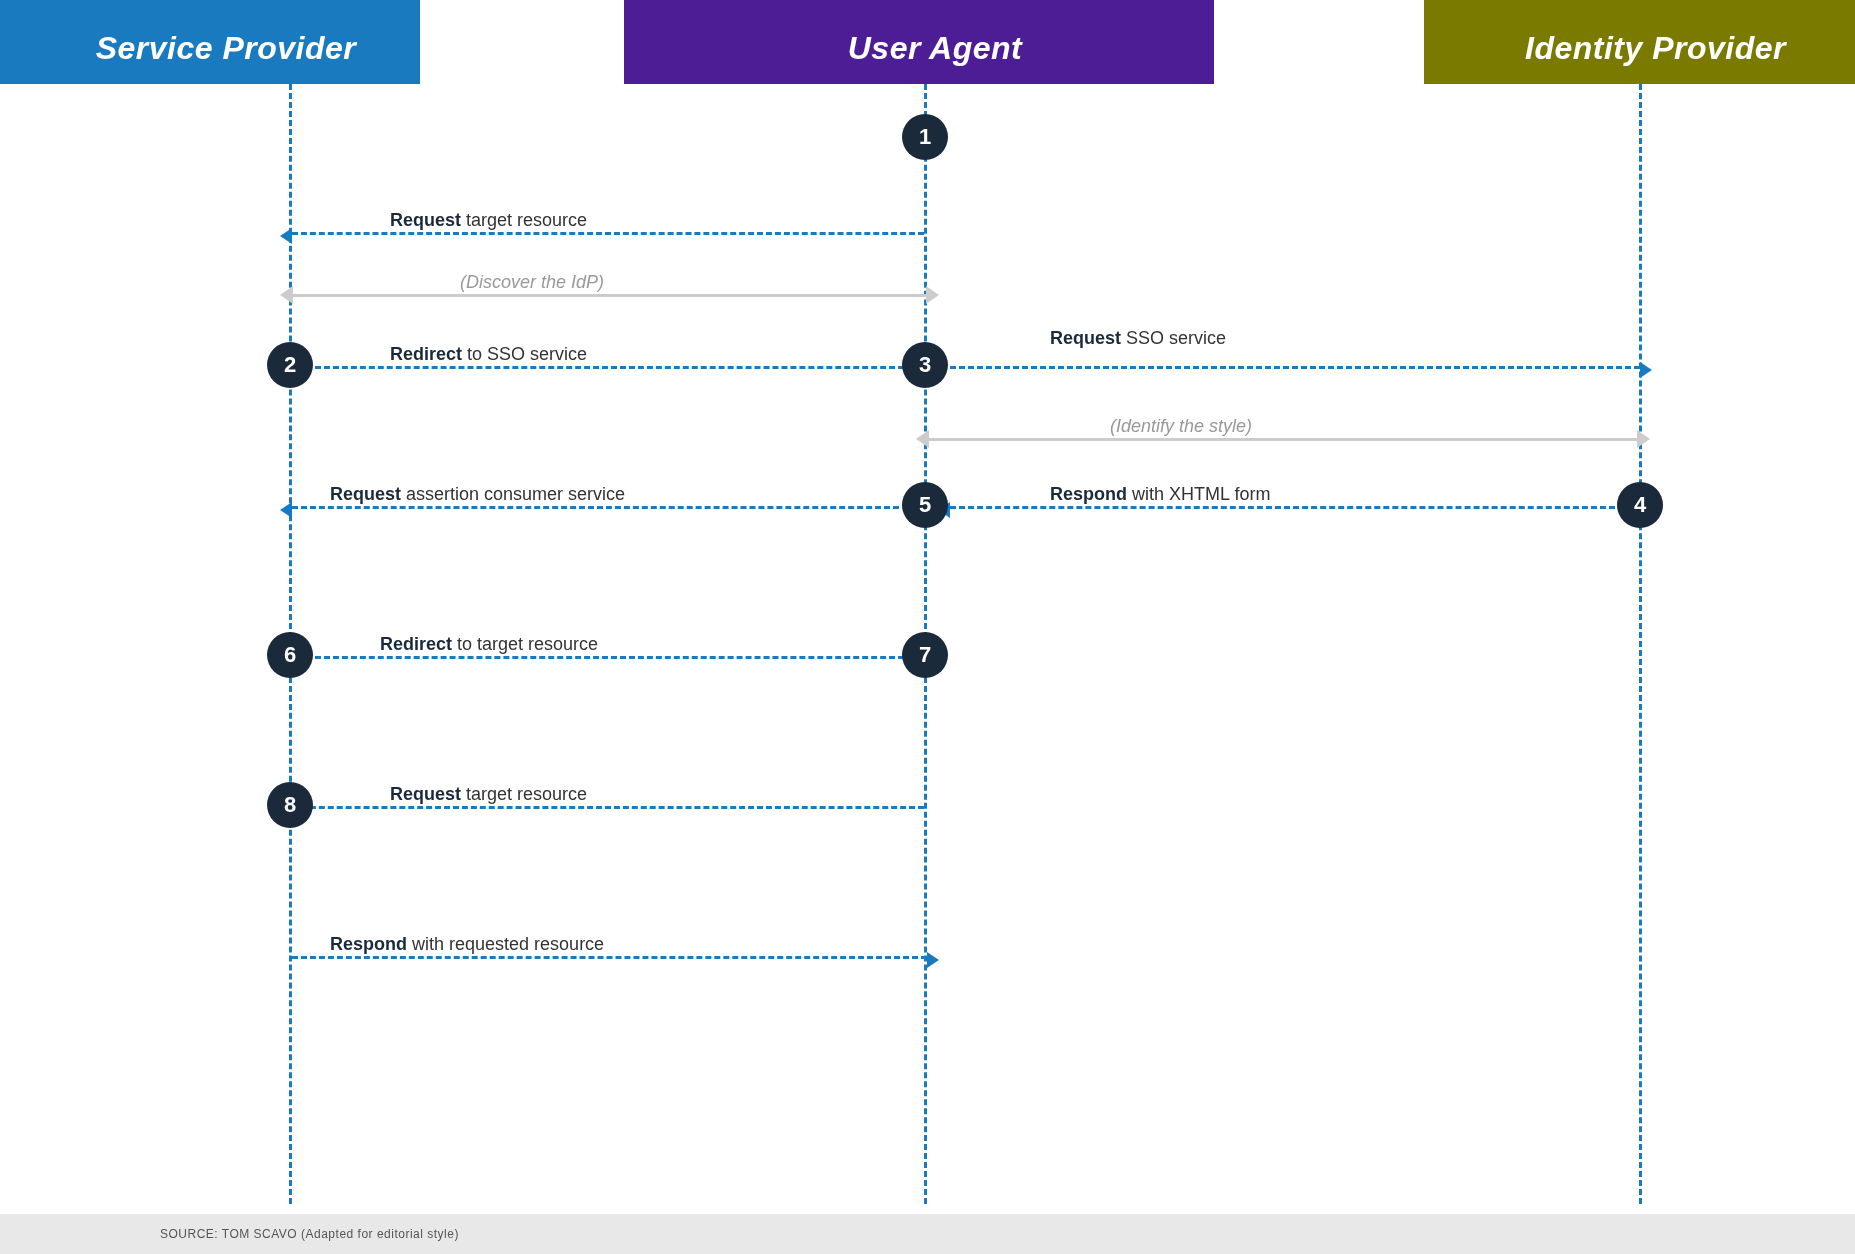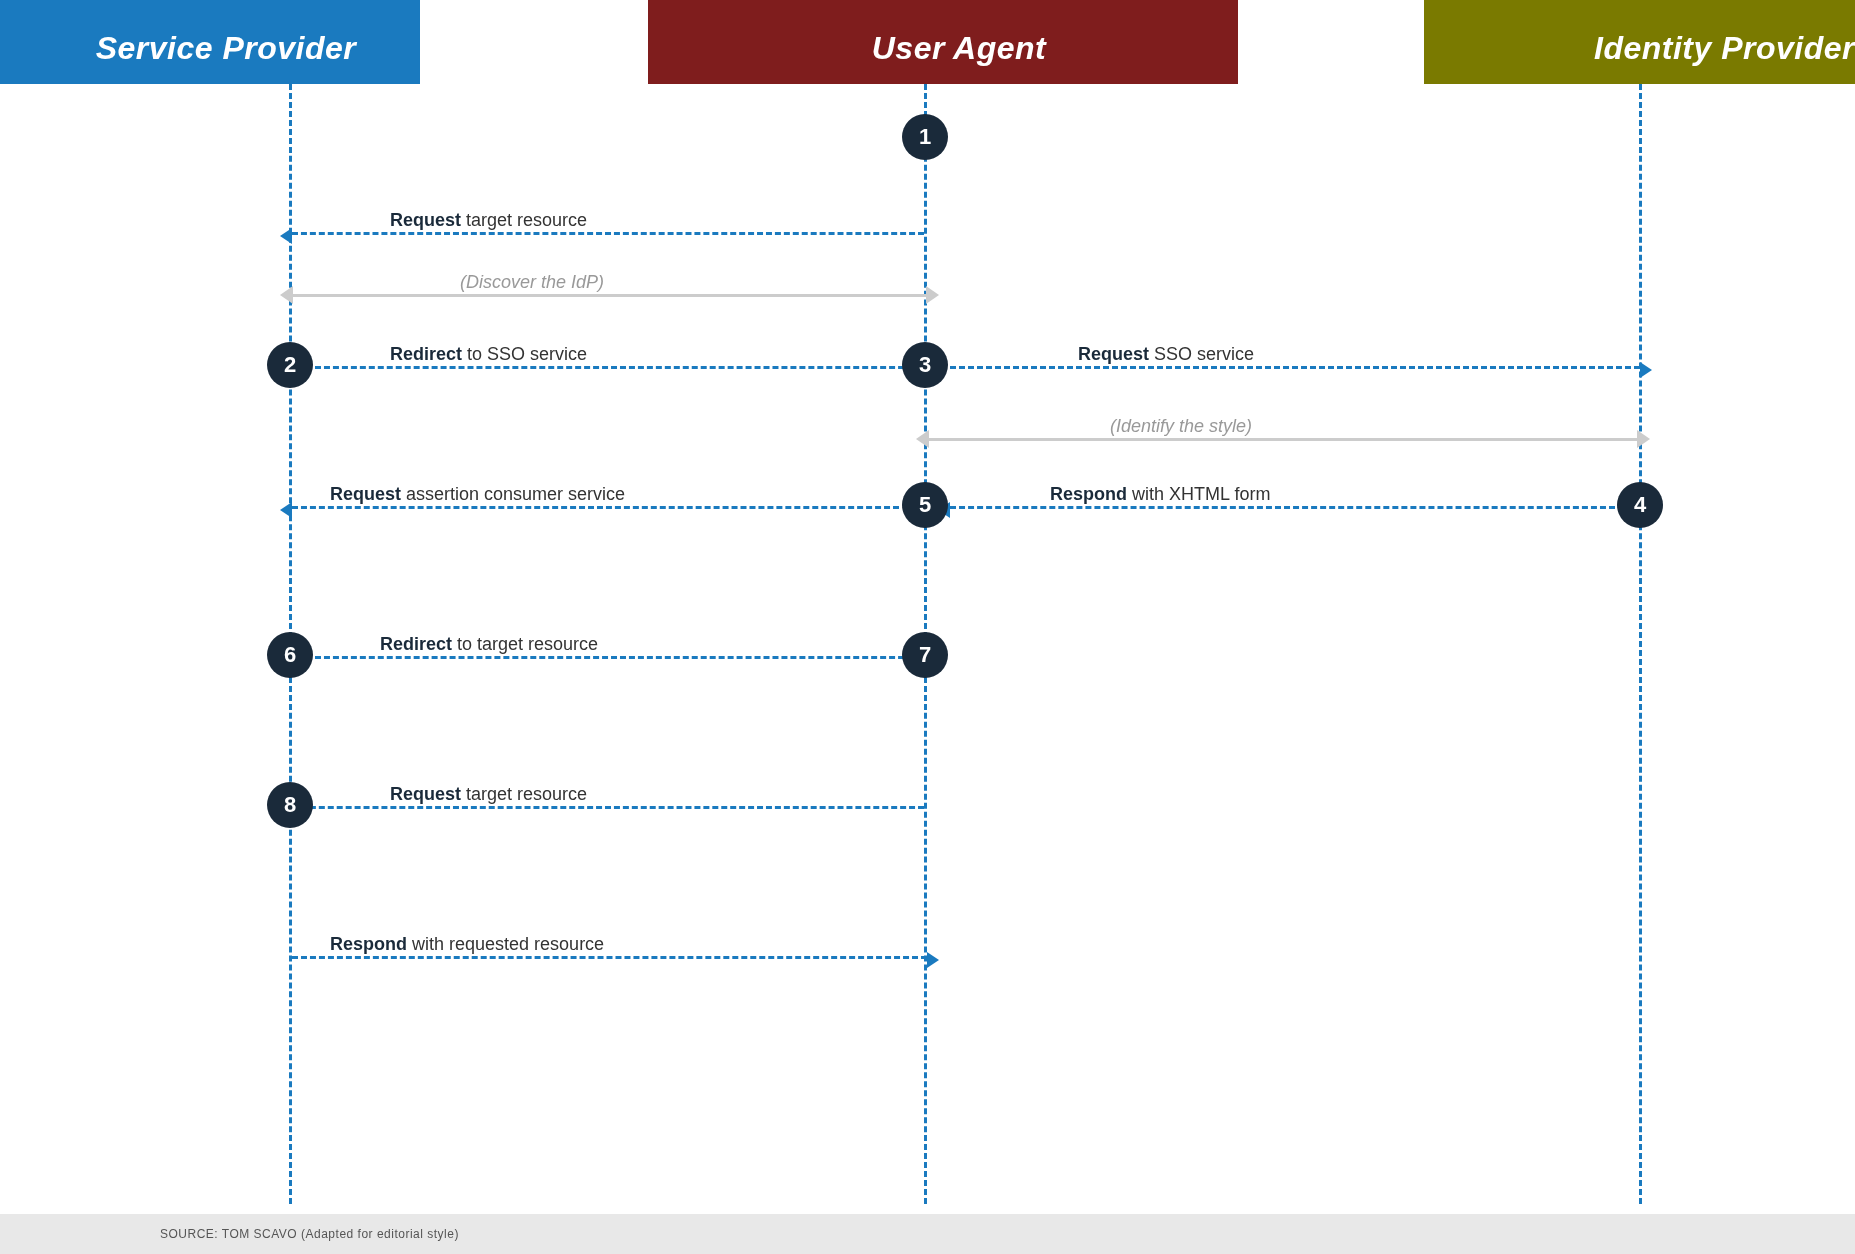--- a/index.html
+++ b/index.html
@@ -21,29 +21,28 @@
       align-items: center;
       justify-content: center;
       padding-left: 32px;
     }
     .header-sp {
       left: 0;
       width: 420px;
       background: #1a7abf;
     }
     .header-ua {
-      left: 648px;
+      left: 624px;
       width: 590px;
-      background: #7f1d1d;
+      background: #4c1d95;
     }
     .header-idp {
       left: 1424px;
       width: 431px;
       background: #7a7a00;
-      justify-content: flex-end;
     }
     .header-bar h1 {
       color: #fff;
       font-size: 32px;
       font-weight: 900;
       font-style: italic;
       letter-spacing: 0.5px;
     }
 
     
@@ -220,21 +219,21 @@
   <div class="msg-label" style="left:390px; top:260px;">
     <strong>Redirect</strong>
     <span> to SSO service</span>
   </div>
 
   <div class="step-circle" style="left:902px; top:258px;">
     <span>3</span>
   </div>
 
   <div class="msg-line arrow-right" style="left:950px; top:282px; width:690px;"></div>
-  <div class="msg-label" style="left:1050px; top:260px;margin-left:28px;">
+  <div class="msg-label" style="left:1050px; top:244px;">
     <strong>Request</strong>
     <span> SSO service</span>
   </div>
 
   <div class="gray-arrow" style="left:928px; top:354px; width:710px;"></div>
   <div class="gray-label" style="left:1110px; top:332px;">(Identify the style)</div>
 
   <div class="step-circle" style="left:1617px; top:398px;">
     <span>4</span>
   </div>

